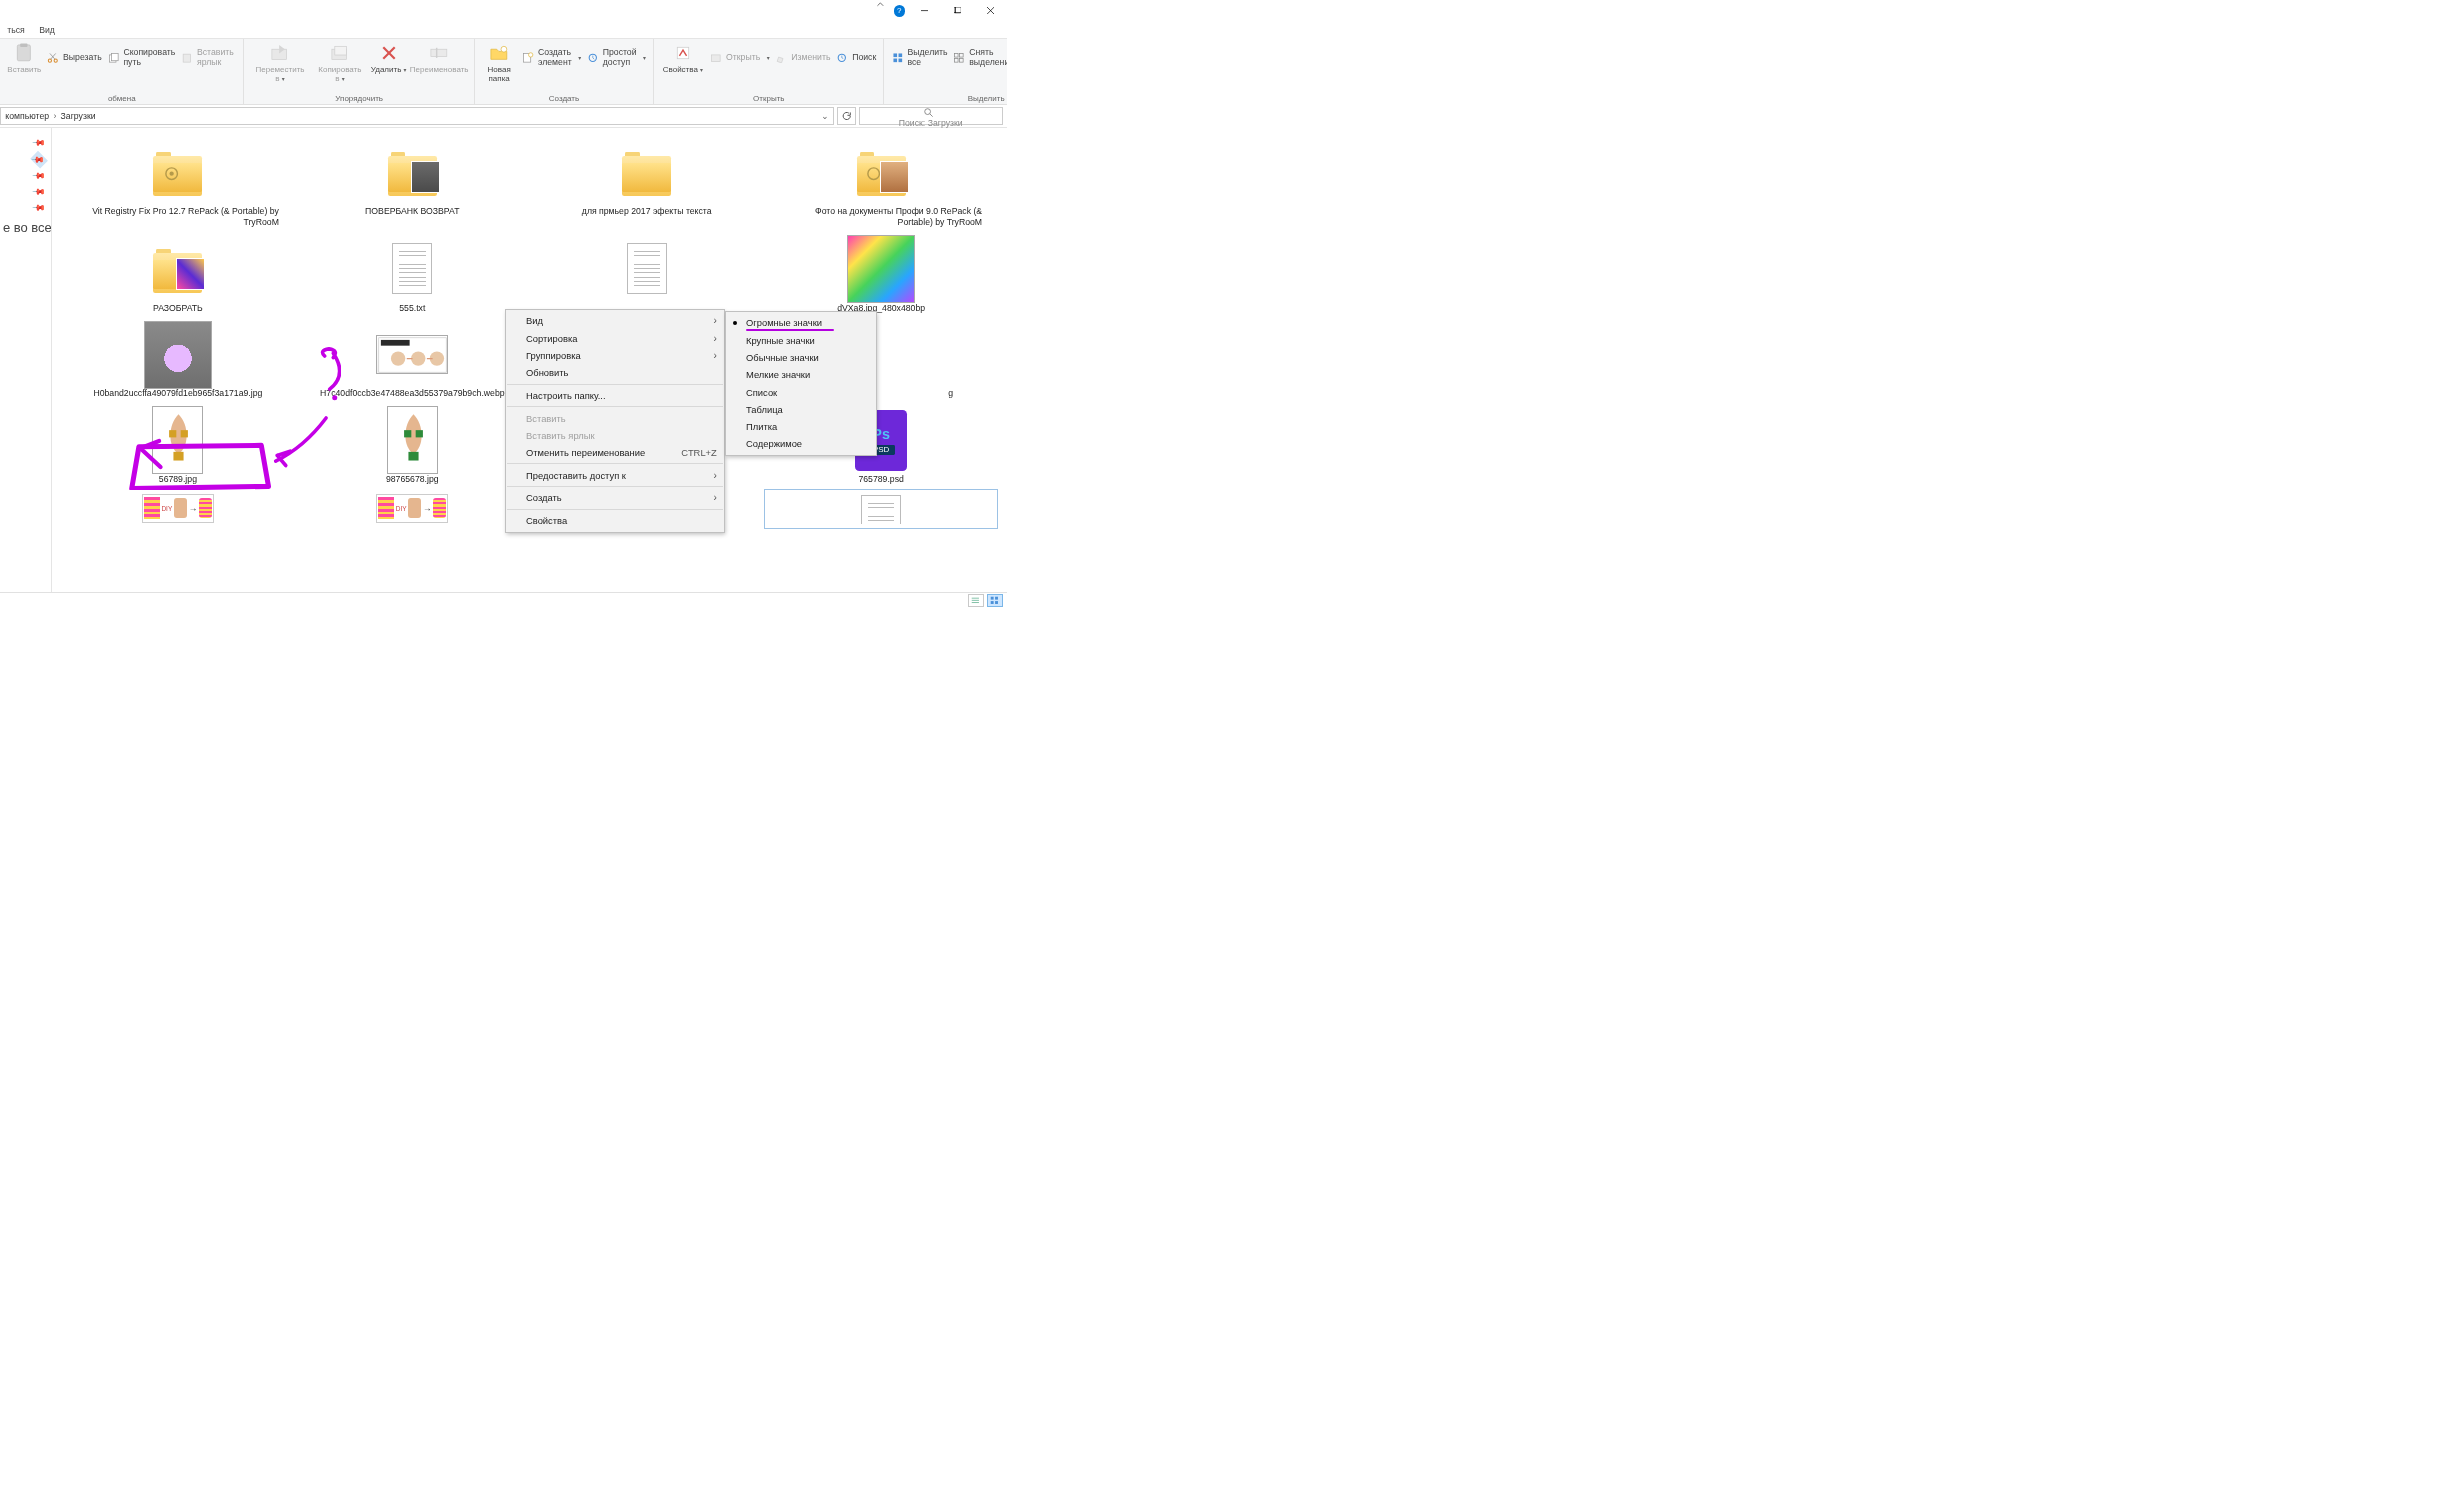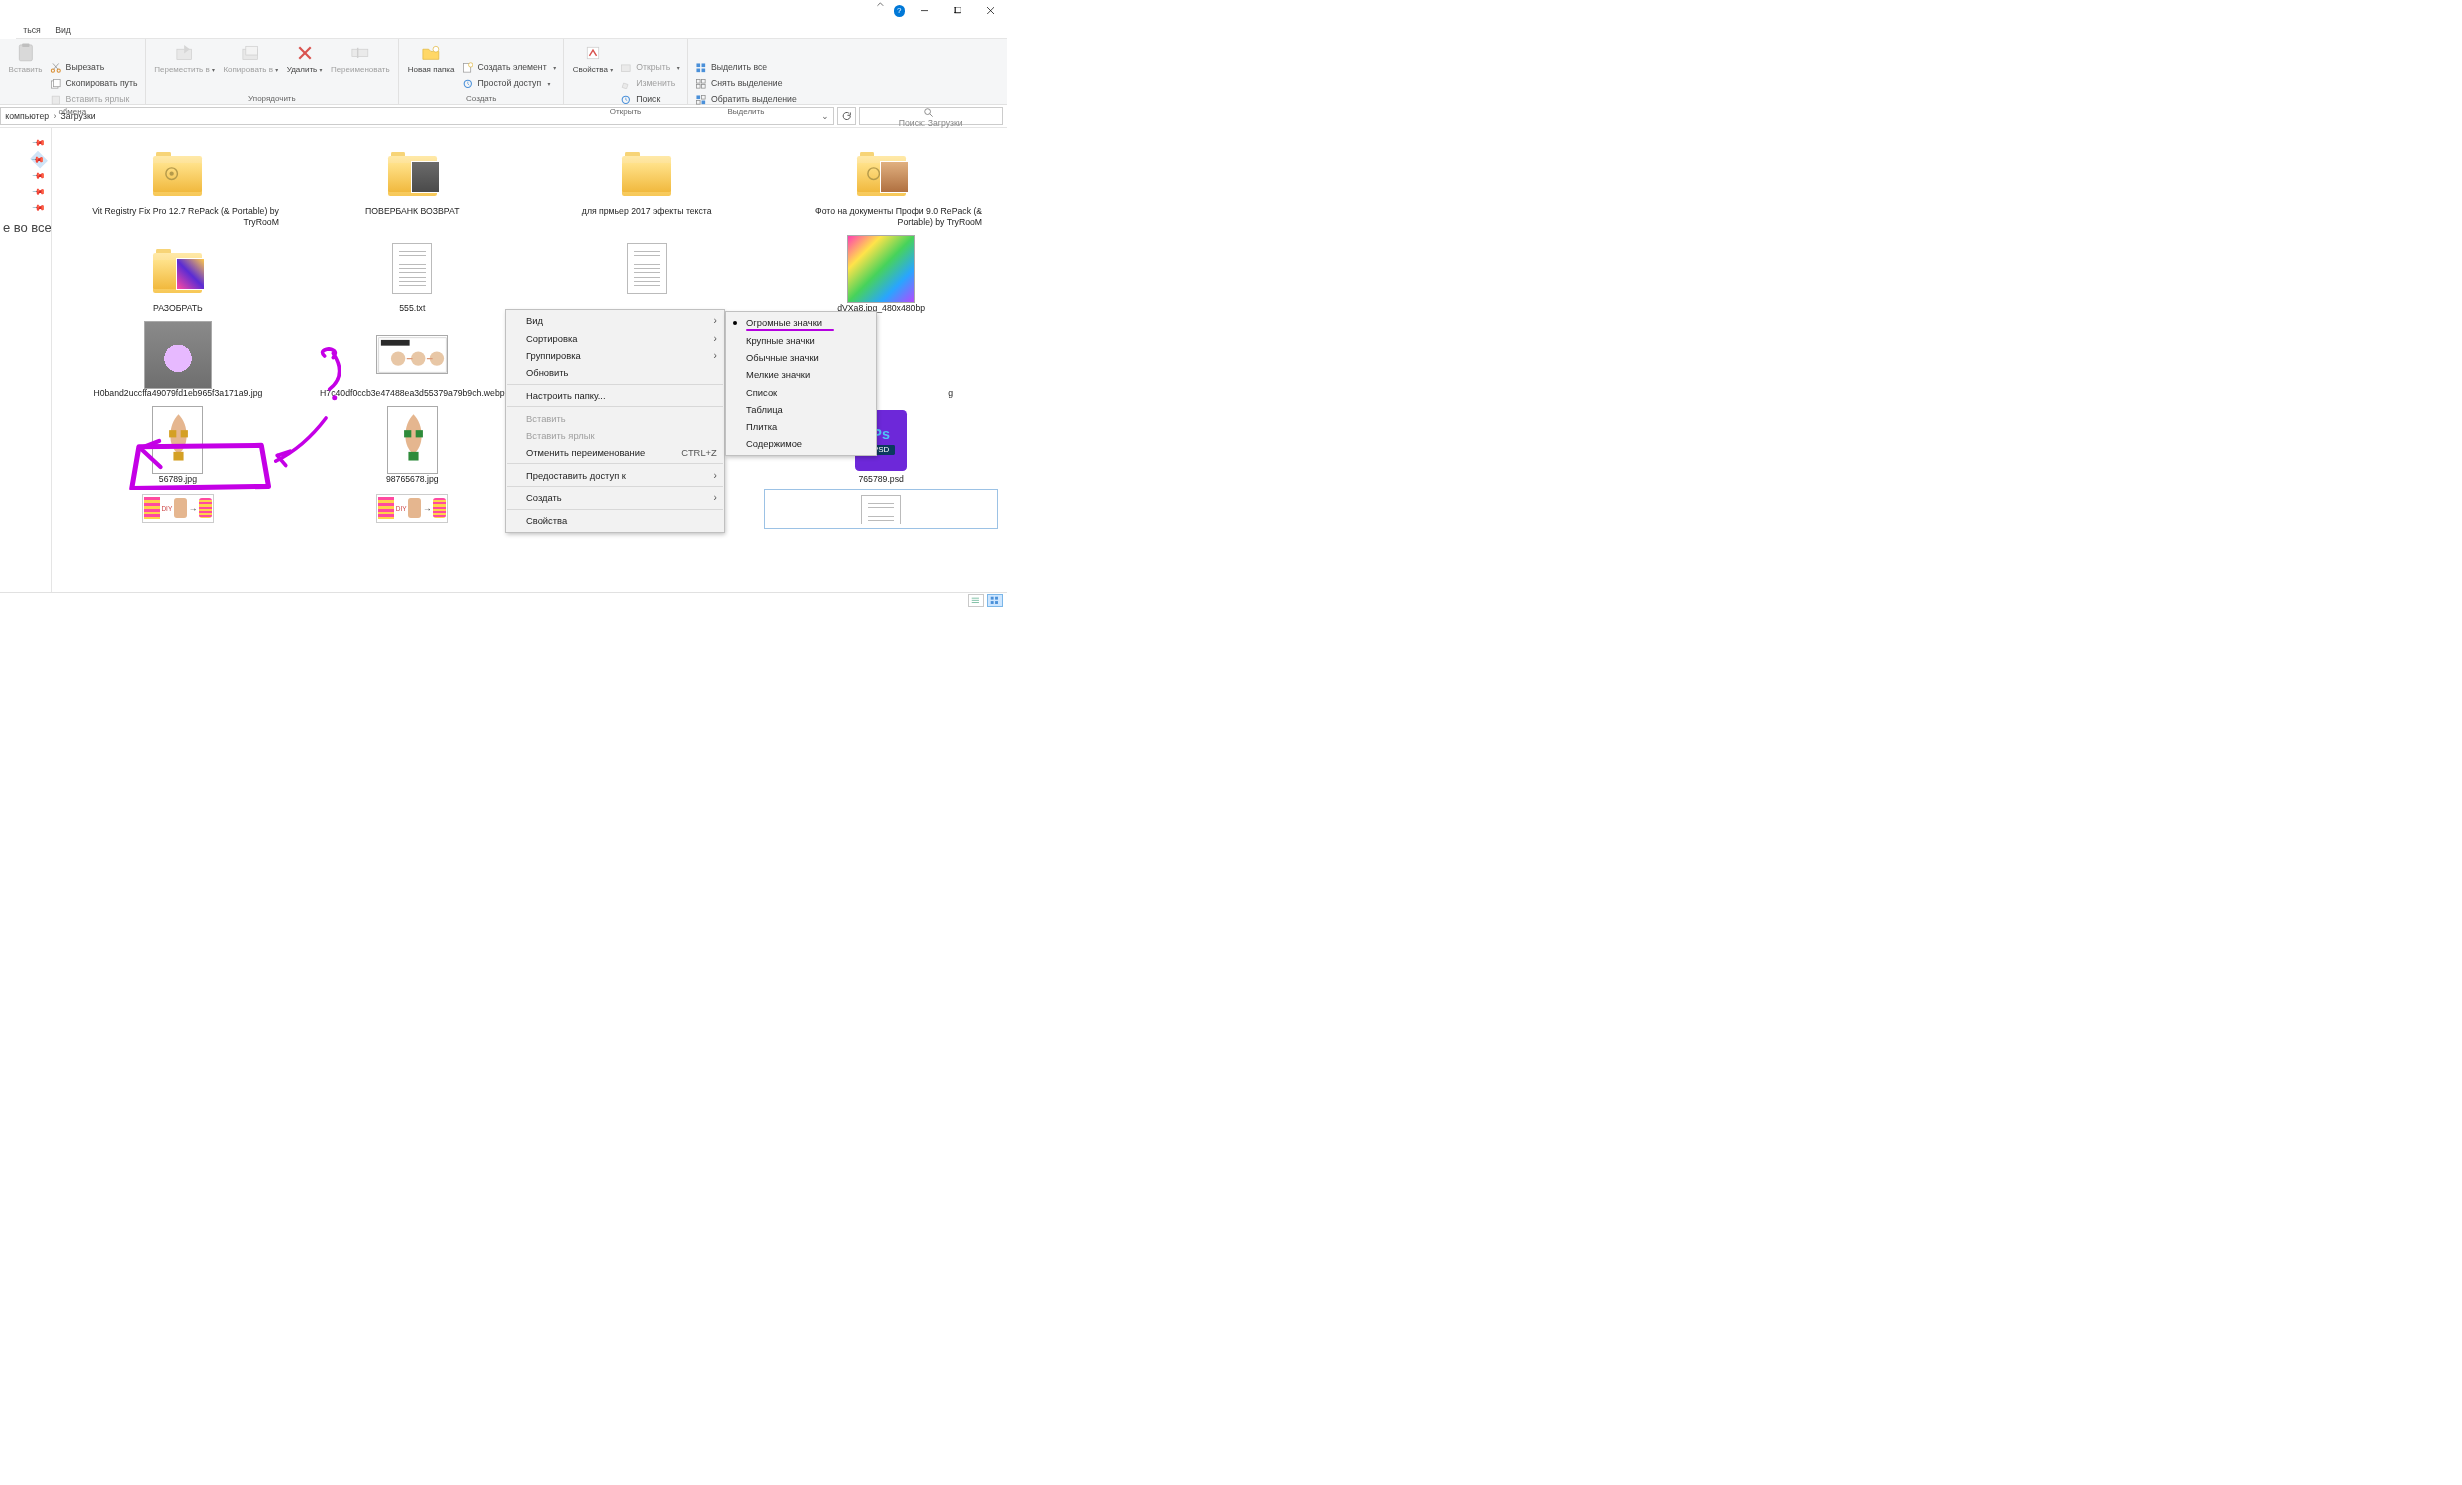--- a/index.html
+++ b/index.html
@@ -7,36 +7,36 @@
 
 
 .titlebar { height: 21.7px; display: flex; justify-content: flex-end; align-items: flex-start; }
 .titlebar .controls { display: flex; }
 .titlebar .ctrl { width: 33px; height: 21.7px; display: flex; align-items: center; justify-content: center; font-size: 7.2px; color: #000; }
 .titlebar .help { width: 17.3px; height: 21.7px; display: flex; align-items: center; justify-content: center; }
 .help-circle { width: 11.6px; height: 11.6px; border-radius: 50%; background: #0078d7; color: #fff; font-size: 8px; display: flex; align-items: center; justify-content: center; }
 .chevup { width: 20px; display:flex; align-items:center; justify-content:center; color:#666;}
 
 
-.tabs { height: 17.3px; display: flex; padding-left: 0; border-bottom: 0.7px solid #e5e5e5; margin-left: 16px; }
+.tabs { height: 17.3px; display: flex; padding-left: 0; border-bottom: 0.7px solid #e5e5e5; }
 .tab { padding: 2.9px 7.2px; font-size: 8.7px; color: #444; }
 
 
 .ribbon { height: 66px; background: #f5f6f7; border-bottom: 0.7px solid #e1e1e1; display: flex; }
 .rgroup { border-right: 0.7px solid #e1e1e1; padding: 1.4px 4.3px 0 4.3px; display: flex; flex-direction: column; }
 .rgroup .body { flex: 1; display: flex; align-items: flex-start; }
 .rgroup .label { text-align: center; font-size: 8px; color: #666; padding-bottom: 1.4px; }
 .bigbtn { display: flex; flex-direction: column; align-items: center; justify-content: flex-start; padding: 1.4px 4.3px; min-width: 40px; }
 .bigbtn .ic { width: 23px; height: 23px; display: flex; align-items: center; justify-content: center; }
 .bigbtn .txt { font-size: 8px; text-align: center; line-height: 1.1; margin-top: 1.4px; color: #444; }
 .bigbtn.disabled .txt { color: #a0a0a0; }
 .smallrow { display: flex; align-items: center; height: 16px; padding: 0 2.9px; font-size: 8.7px; color: #444; gap: 4.3px; }
 .smallrow.disabled { color: #a0a0a0; }
 .smallrow .ic { width: 11.6px; height: 11.6px; display: flex; align-items: center; justify-content: center; }
-.stack { display: flex; flex-direction: column; justify-content: flex-start; padding-top: 19px; }
+.stack { display: flex; justify-content: flex-start; padding-top: 9px; }
 .dd-caret::after { content: "▾"; font-size: 5.8px; color: #666; margin-left: 2.2px; }
 
 
 .pathbar { height: 23px; display: flex; align-items: center; border-bottom: 0.7px solid #e5e5e5; background: #fff; }
 .breadcrumb { flex: 1; display: flex; align-items: center; height: 17.3px; border: 0.7px solid #ccc; margin: 0 2.9px 0 0; padding: 0 4.3px; font-size: 8.7px; color: #333; }
 .breadcrumb .sep { margin: 0 4.3px; color: #666; }
 .pathbtn { width: 19px; height: 17.3px; border: 0.7px solid #ccc; display: flex; align-items: center; justify-content: center; margin-right: 2.9px; color: #555;}
 .searchbox { width: 144px; height: 17.3px; border: 0.7px solid #ccc; display: flex; align-items: center; padding: 0 4.3px; color: #888; margin-right: 4.3px; flex-direction: column; }
 .searchbox .ic { margin-right: 4.3px; }
 

